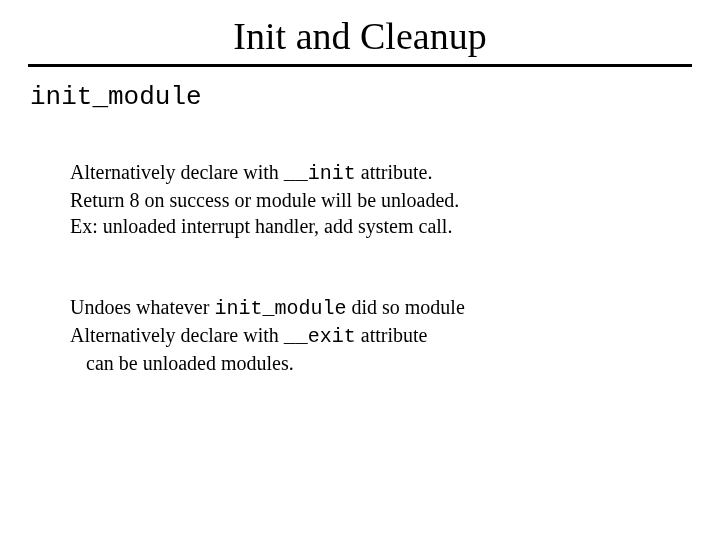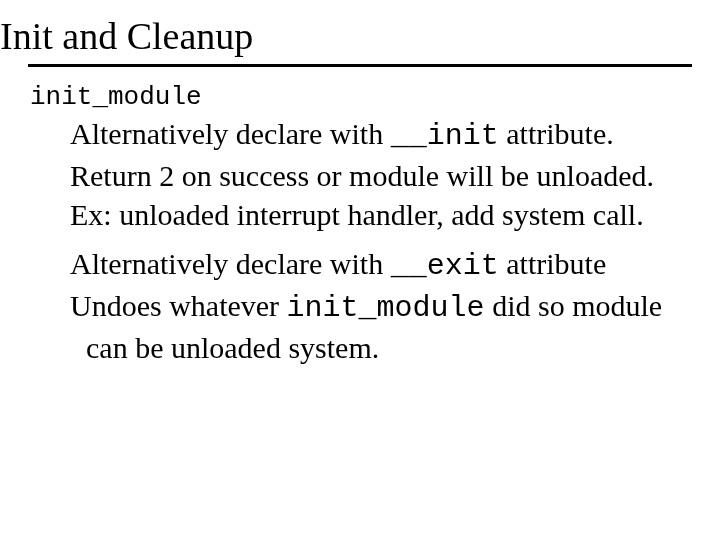--- a/index.html
+++ b/index.html
@@ -11,38 +11,40 @@
     font-family: "Times New Roman", Times, serif;
     color: #000;
   }
   .slide {
     position: relative;
     width: 720px;
     height: 540px;
     box-sizing: border-box;
   }
   .title {
+    text-align: center;
     font-size: 38px;
     margin-top: 14px;
     margin-bottom: 6px;
   }
   .rule {
     border: none;
     border-top: 3px solid #000;
     margin: 0 28px 14px 28px;
   }
   .content {
     margin: 0 30px;
     font-size: 26px;
     line-height: 1.25;
   }
   .sub {
     margin-left: 40px;
-    font-size: 30px;
+    font-size: 20px;
     line-height: 1.3;
+    margin-top: 45px;
   }
   .sub .indent-cont {
     margin-left: 16px;
   }
   .mono {
     font-family: Liberation Mono, monospace;
   }
   .footer {
     position: absolute;
     bottom: 16px;
@@ -72,35 +74,35 @@
 
   <div class="content">
 
 
     <div class="mono">init_module</div>
 
     <div class="sub">
       <div>
         <span>Alternatively declare with </span><span class="mono">__init</span><span> attribute.</span>
       </div>
-      <div>Return 2 on success or module will be unloaded.</div>
+      <div>Return 8 on success or module will be unloaded.</div>
       <div>Ex: unloaded interrupt handler, add system call.</div>
     </div>
 
     <div class="gap-md"></div>
 
 
     <div class="sub">
       <div>
+        <span>Undoes whatever </span><span class="mono">init_module</span><span> did so module</span>
+      </div>
+      <div>
         <span>Alternatively declare with </span><span class="mono">__exit</span><span> attribute</span>
       </div>
-      <div>
-        <span>Undoes whatever </span><span class="mono">init_module</span><span> did so module</span>
-      </div>
-      <div class="indent-cont">can be unloaded system.</div>
+      <div class="indent-cont">can be unloaded modules.</div>
     </div>
 
   </div>
 
   <div class="footer">
     <span class="course">CSC 660: Advanced Operating Systems</span>
     <span class="pagenum">19</span>
   </div>
 
 </div>

